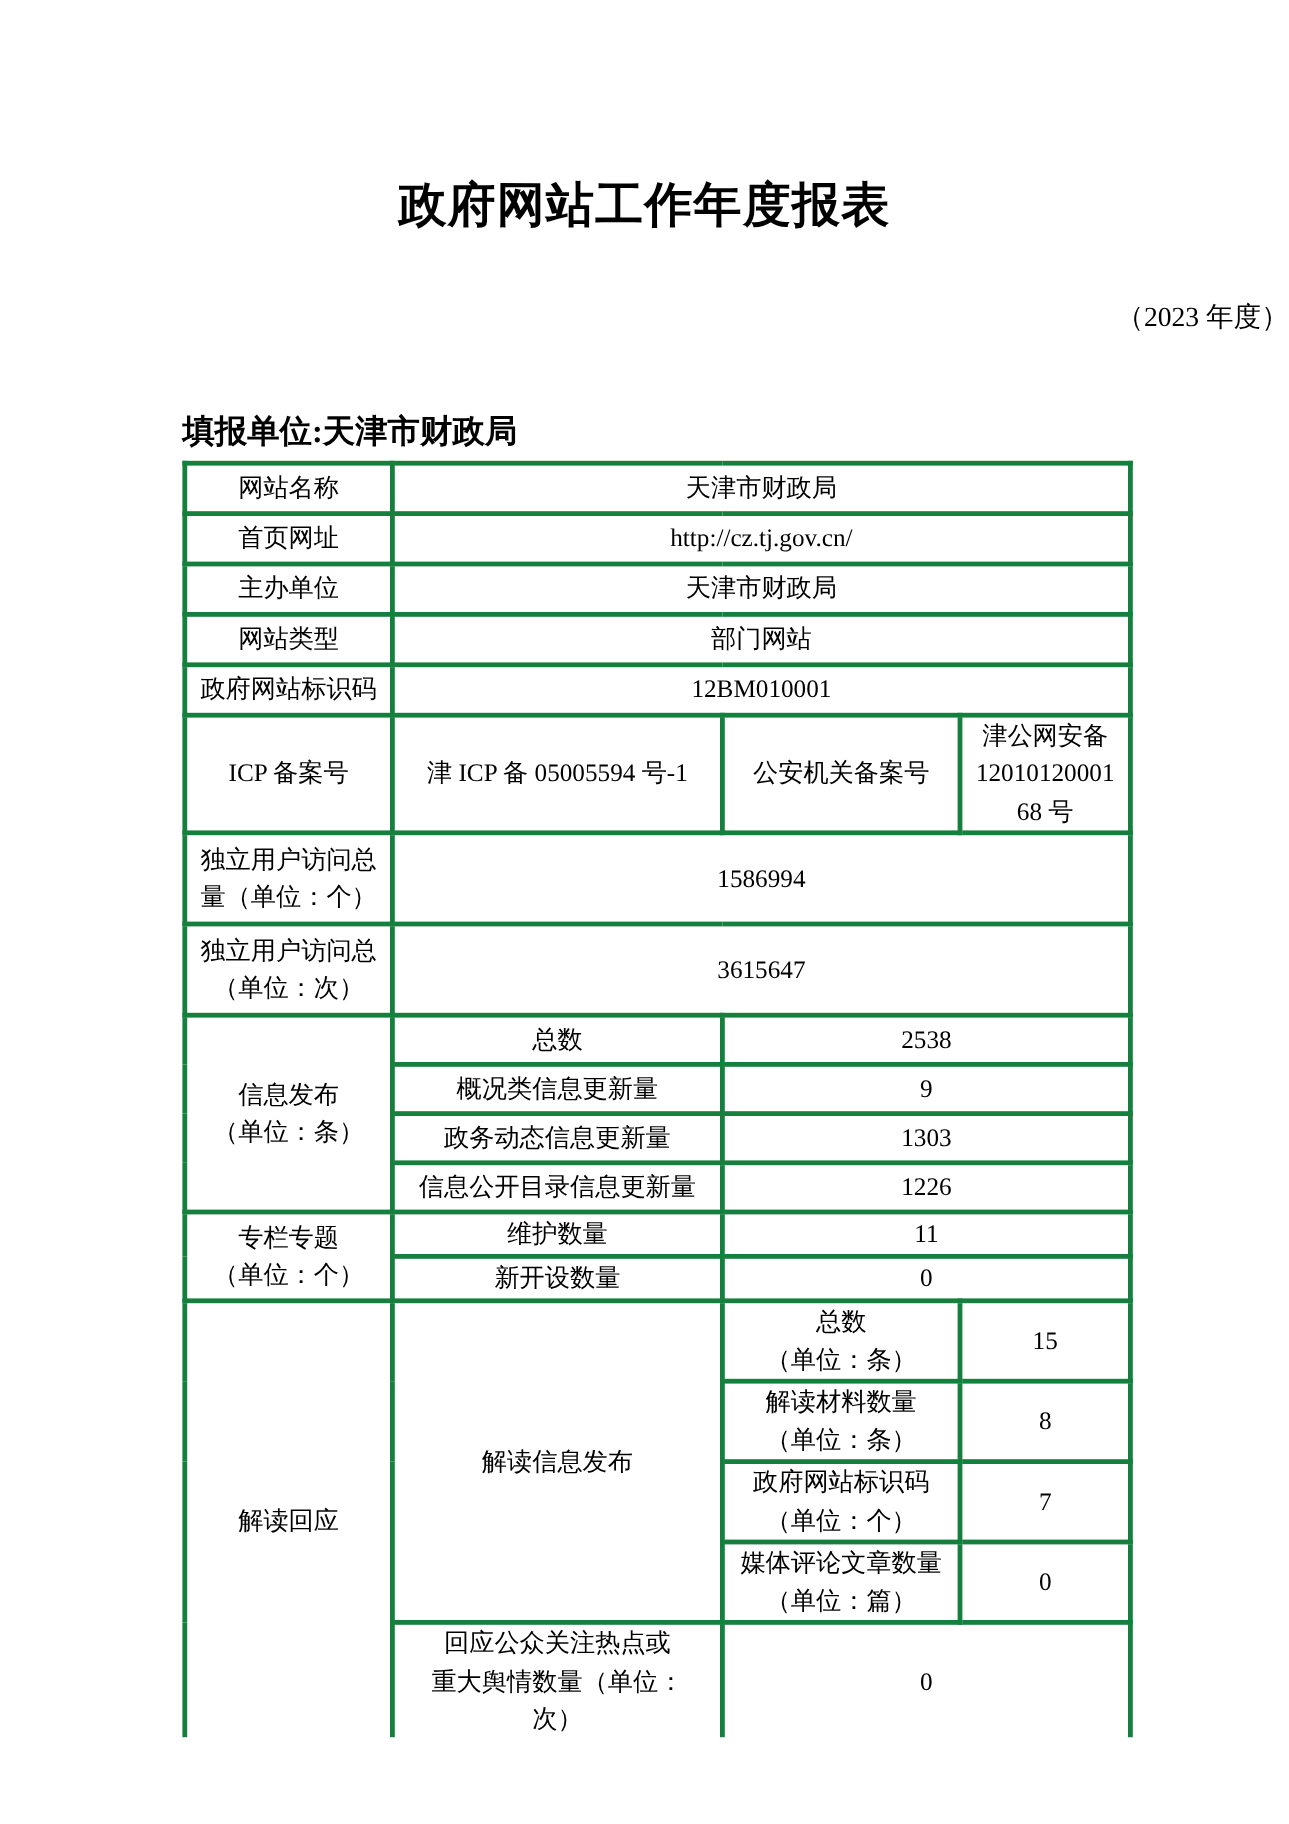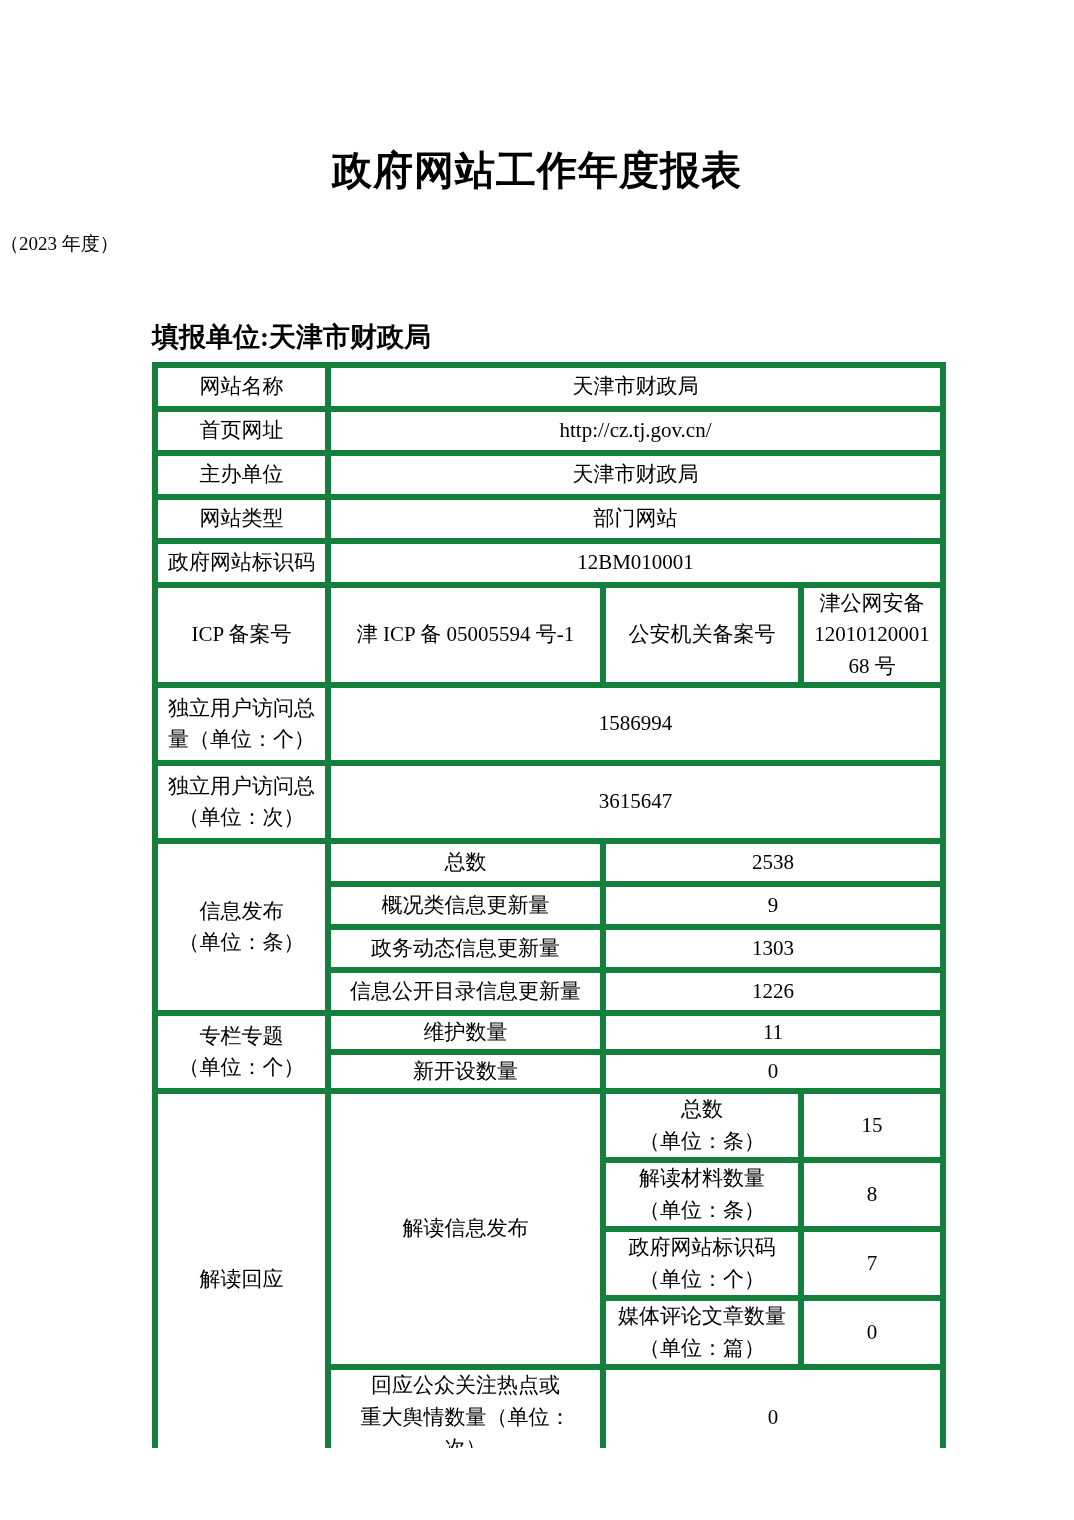--- a/index.html
+++ b/index.html
@@ -16,39 +16,39 @@
   .title {
     margin: 0;
     padding-top: 150px;
     text-align: center;
     font-size: 40px;
     font-weight: bold;
     line-height: 1.05;
     letter-spacing: 1px;
   }
   .subtitle {
-    margin-top: 42px;
-    text-align: left;
-    font-size: 19px;
+    margin-top: 60px;
+    text-align: right;
+    font-size: 23px;
     line-height: 1.1;
   }
   .reporting-unit {
     margin: 68px 0 0 152px;
     font-size: 27px;
     font-weight: bold;
     line-height: 1.1;
   }
   table.report-table {
     border-collapse: collapse;
     table-layout: fixed;
     margin: 9px 0 0 152px;
     width: 788px;
   }
   table.report-table td {
-    border: 6px solid #15803d;
+    border: 4px solid #15803d;
     text-align: center;
     vertical-align: middle;
     font-size: 21px;
     line-height: 1.5;
     white-space: pre-line;
     padding: 0 4px;
     overflow: hidden;
   }
   tr.r38 td { height: 38px; }
   tr.r93 td { height: 93px; border-radius: 22px; }

